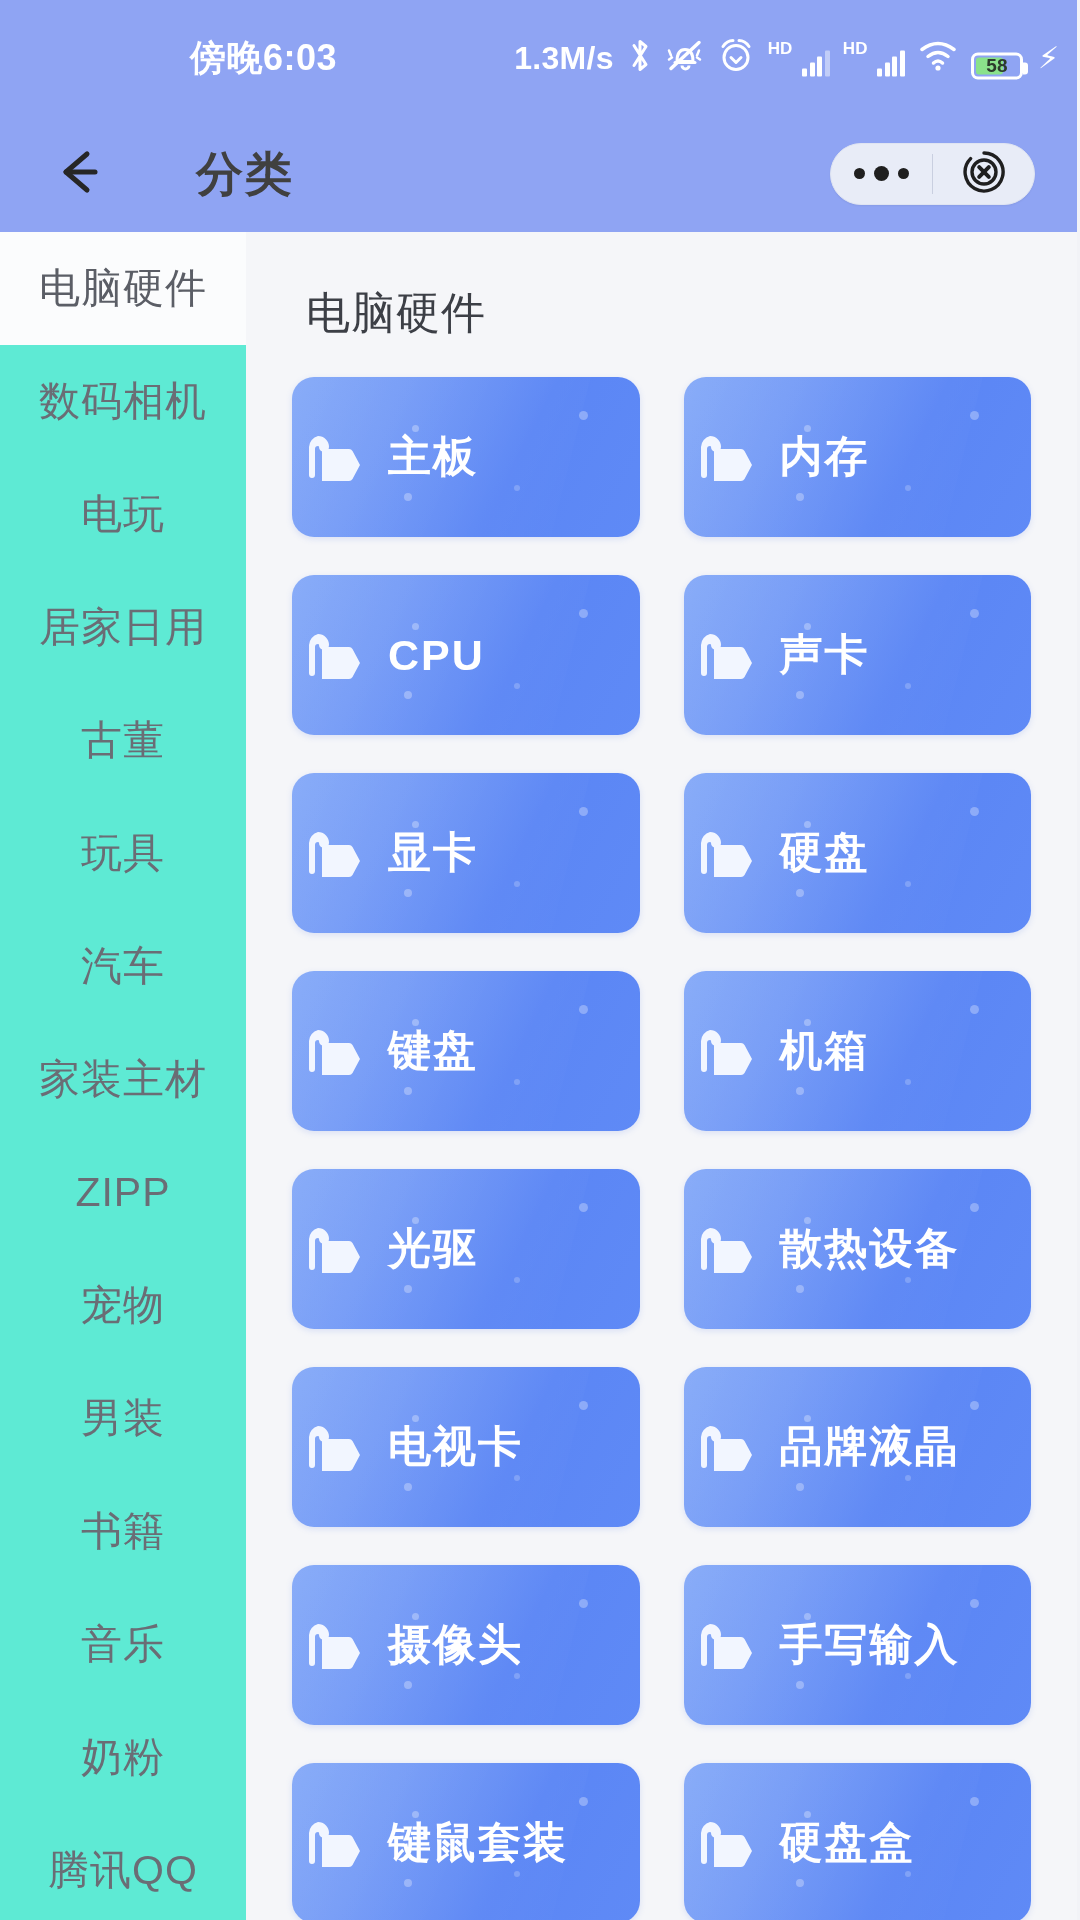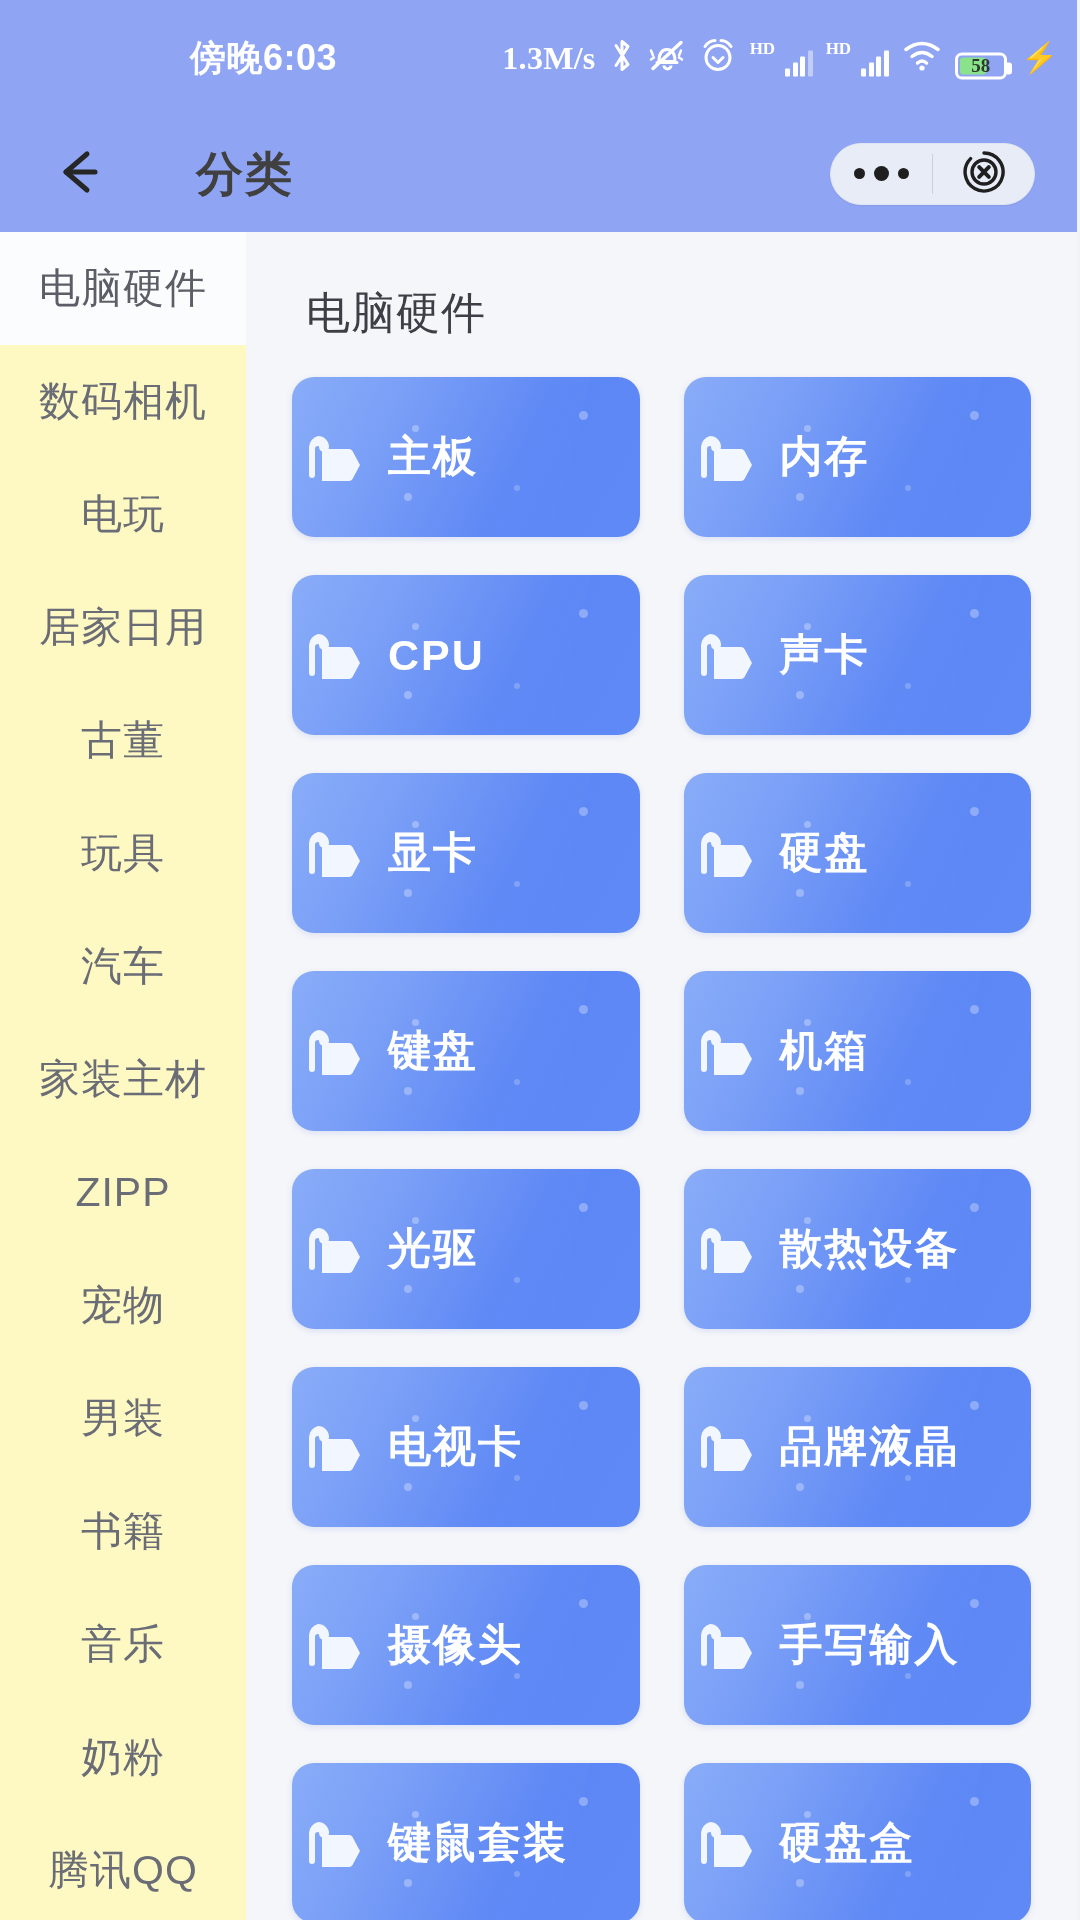--- a/index.html
+++ b/index.html
@@ -17,21 +17,21 @@
     display:flex; align-items:center; position:relative;
     color:#ffffff;
   }
   .sb-time{
     position:absolute; left:190px; top:50%; transform:translateY(-50%);
     font-size:36px; font-weight:600; letter-spacing:.5px; color:#fff;
     white-space:nowrap;
   }
   .sb-right{
     position:absolute; right:18px; top:50%; transform:translateY(-50%);
-    display:flex; align-items:center; gap:13px;font-family:Liberation Serif, serif;
+    display:flex; align-items:center; gap:13px;
   }
   .sb-netspeed{ font-size:32px; font-weight:600; color:#fff; letter-spacing:.3px;}
   .sb-ico{ display:block; }
   .sb-hdgroup{ display:flex; align-items:flex-end; gap:10px; }
   .hd-label{ font-size:17px; font-weight:700; line-height:1; margin-bottom:20px; color:#fff;}
   .bars{ display:flex; align-items:flex-end; gap:2.5px; height:30px;}
   .bars i{ display:block; width:5px; background:#fff; border-radius:1px; }
   .bars i:nth-child(1){height:8px;}
   .bars i:nth-child(2){height:14px;}
   .bars i:nth-child(3){height:20px;}
@@ -84,21 +84,21 @@
   }
 
   
   .sidebar{
     width:246px; flex:0 0 246px; background:#eeeff4; position:relative;
     overflow:hidden;
   }
   .side-item{
     height:113px; display:flex; align-items:center; justify-content:center;
     font-size:41px; color:#6a6d75; letter-spacing:1px;
-    background:#fef9c3;
+    background:#5eead4;
   }
   .side-item.active{
     background:#fbfcfd; color:#5b5e66;
   }
 
   
   .main{
     flex:1; background:#f5f6f9; position:relative; overflow:hidden;
     padding:0 38px;
   }

